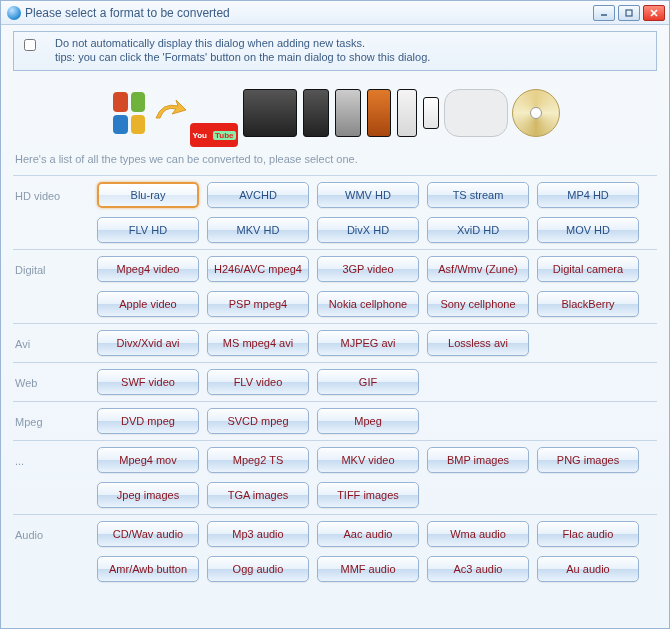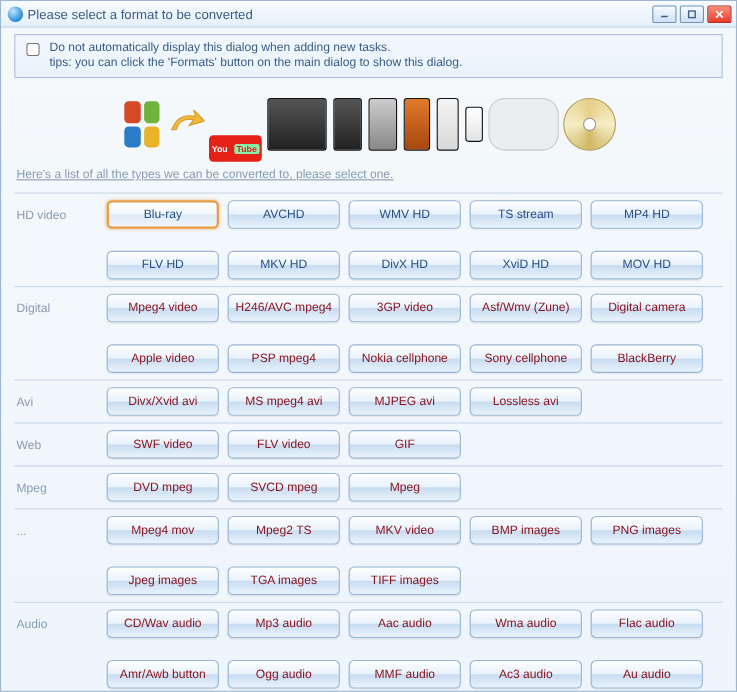--- a/index.html
+++ b/index.html
@@ -54,21 +54,21 @@
     padding: 6px 12px 10px 12px;
     overflow: hidden;
   }
   .notice {
     border: 1px solid #a9c0dc;
     background: linear-gradient(#f3f8fd, #e9f2fb);
     color: #3b5c84;
     padding: 4px 6px 6px 6px;
     display: flex;
     align-items: flex-start;
-    gap: 6px;
+    gap: 16px;
   }
   .notice input[type=checkbox]{
     width:12px;height:12px;margin-top:3px;
     accent-color:#3b5c84;
   }
   .notice .lines{line-height:14px;}
   .banner {
     display:flex;
     justify-content:center;
     align-items:center;
@@ -79,26 +79,26 @@
   .banner .tile{height:48px;}
   .logo4 { width:38px; display:grid;grid-template-columns:1fr 1fr;grid-template-rows:1fr 1fr;gap:3px;padding:3px;}
   .logo4 span{border-radius:4px;}
   .arrow{width:34px;height:34px;display:flex;align-items:center;justify-content:center;}
   .yt{width:48px;height:24px;background:#e62117;border-radius:4px;display:flex;align-items:center;justify-content:center;color:#fff;font-size:8px;font-weight:bold;align-self:flex-end;}
   .device{background:linear-gradient(#555,#222);border:1px solid #111;border-radius:3px;margin:0 1px;}
   .dvd{width:48px;height:48px;border-radius:50%;background:conic-gradient(#e6d08a,#f5edc6,#d1b866,#f5edc6,#e6d08a);border:1px solid #b49d52;position:relative;}
   .dvd::after{content:"";position:absolute;inset:0;margin:auto;width:10px;height:10px;border-radius:50%;background:#fff;border:1px solid #999;}
   .cloud{width:64px;height:30px;background:#ebedef;border:1px solid #c5c9cd;border-radius:15px;}
 
-  .intro{color:#8a9bae;margin:6px 0 10px 2px;text-decoration:underline;}
+  .intro{color:#8a9bae;margin:6px 0 10px 2px;}
 
   .cat-row{display:flex;align-items:flex-start;border-top:1px solid #c7d6e7;padding:6px 0;}
   .cat-row:first-of-type{border-top:1px solid #c7d6e7;}
   .cat-label{width:84px;color:#8a9bae;padding-top:8px;padding-left:2px;}
-  .btn-grid{flex:1;display:flex;flex-wrap:wrap;gap:20px 8px;}
+  .btn-grid{flex:1;display:flex;flex-wrap:wrap;gap:9px 8px;}
   .fmt-btn{
     width:102px;height:26px;
     border:1px solid #98b4d4;
     border-radius:5px;
     background:linear-gradient(#fdfeff 0%,#e9f2fb 48%,#c8dcf1 52%,#eaf3fc 100%);
     color:#8a1520;
     font-size:11px;
     display:flex;align-items:center;justify-content:center;
     cursor:pointer;
     box-shadow:0 1px 0 #fff inset,0 1px 1px rgba(0,0,0,0.06);

